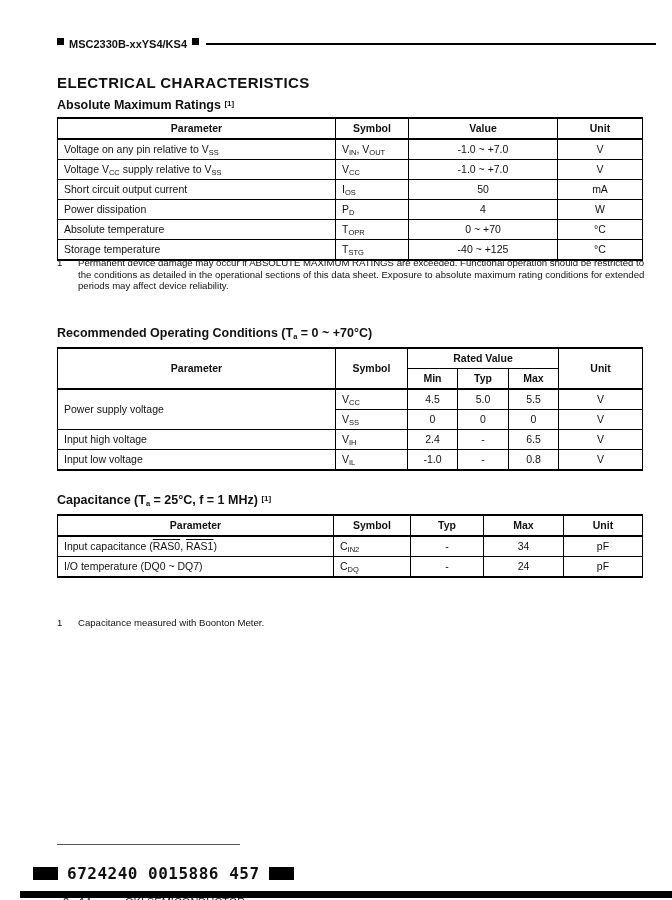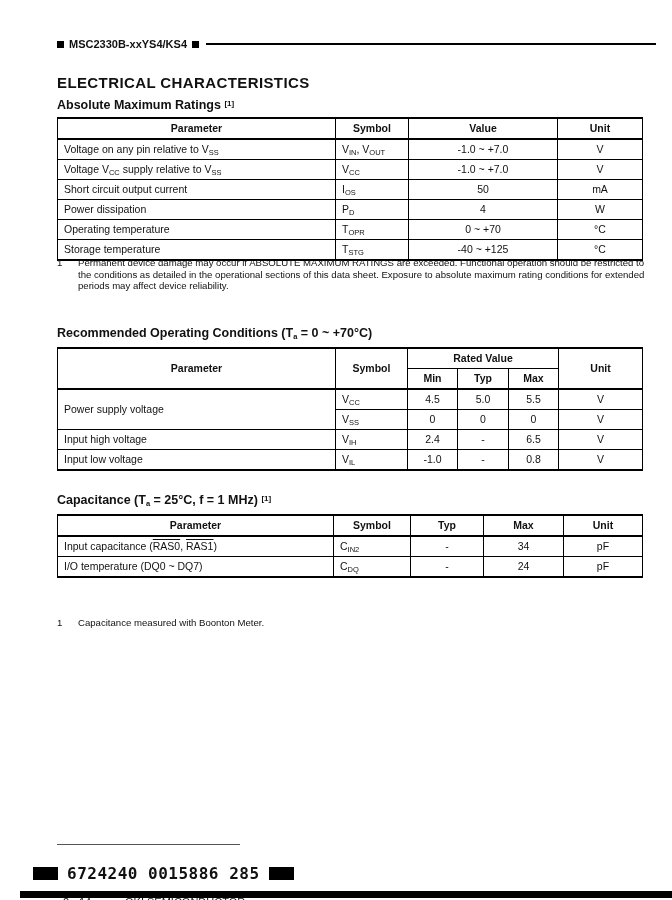--- a/index.html
+++ b/index.html
@@ -1,20 +1,20 @@
 <!DOCTYPE html>
 <html><head>
 <meta charset="utf-8">
 <style>
   html,body{margin:0;padding:0;background:#e8e8e8;}
   .page{position:relative;width:672px;height:900px;background:#ffffff;overflow:hidden;
         font-family:"Liberation Sans",sans-serif;color:#111;}
   
   .doc-header{position:absolute;top:38px;left:57px;right:16px;display:flex;align-items:center;}
-  .part-wrap{display:flex;align-items:center;gap:5px;font-size:11px;font-weight:bold;white-space:nowrap;}
+  .part-wrap{display:flex;align-items:flex-start;gap:5px;font-size:11px;font-weight:bold;white-space:nowrap;}
   .sq{width:7px;height:7px;background:#000;display:inline-block;}
   .head-rule{flex:1;height:2px;background:#000;margin-left:7px;}
   
   .h1{position:absolute;left:57px;top:74px;font-size:15px;font-weight:bold;letter-spacing:0.4px;}
   .h2{position:absolute;left:57px;font-size:12.5px;font-weight:bold;}
   .h2-abs{top:98px;}
   .h2-rec{top:326px;text-align:center;}
   .h2-cap{top:493px;}
   
   .dtable{position:absolute;left:57px;border-collapse:collapse;table-layout:fixed;width:585px;
@@ -98,21 +98,21 @@
         <td class="ccell">50</td>
         <td class="ccell">mA</td>
       </tr>
       <tr>
         <td class="pcell"><span>Power dissipation</span></td>
         <td class="pcell"><span>P</span><sub>D</sub></td>
         <td class="ccell">4</td>
         <td class="ccell">W</td>
       </tr>
       <tr>
-        <td class="pcell"><span>Operating temperature</span></td>
+        <td class="pcell"><span>Absolute temperature</span></td>
         <td class="pcell"><span>T</span><sub>OPR</sub></td>
         <td class="ccell">0 ~ +70</td>
         <td class="ccell">°C</td>
       </tr>
       <tr>
         <td class="pcell"><span>Storage temperature</span></td>
         <td class="pcell"><span>T</span><sub>STG</sub></td>
         <td class="ccell">-40 ~ +125</td>
         <td class="ccell">°C</td>
       </tr>
@@ -225,18 +225,18 @@
     <span class="fn-text">Capacitance measured with Boonton Meter.</span>
   </div>
 
   <div class="footer-rule"></div>
   <div class="footer-text">
     <span class="footer-page">2 - 14</span>
     <span>OKI SEMICONDUCTOR</span>
   </div>
   <div class="barcode">
     <span class="bc-sq"></span>
-    <span class="bc-digits">6724240 0015886 285</span>
+    <span class="bc-digits">6724240 0015886 457</span>
     <span class="bc-sq"></span>
   </div>
   <div class="bottom-bar"></div>
 
 </div>
 
 </body></html>

